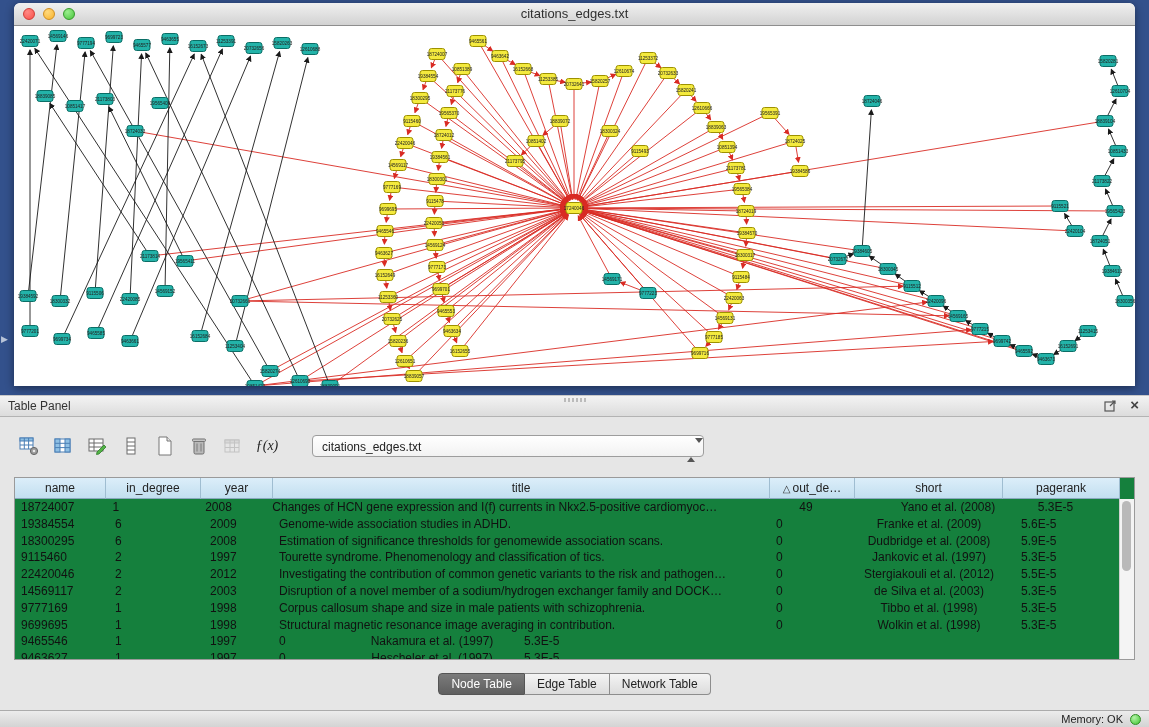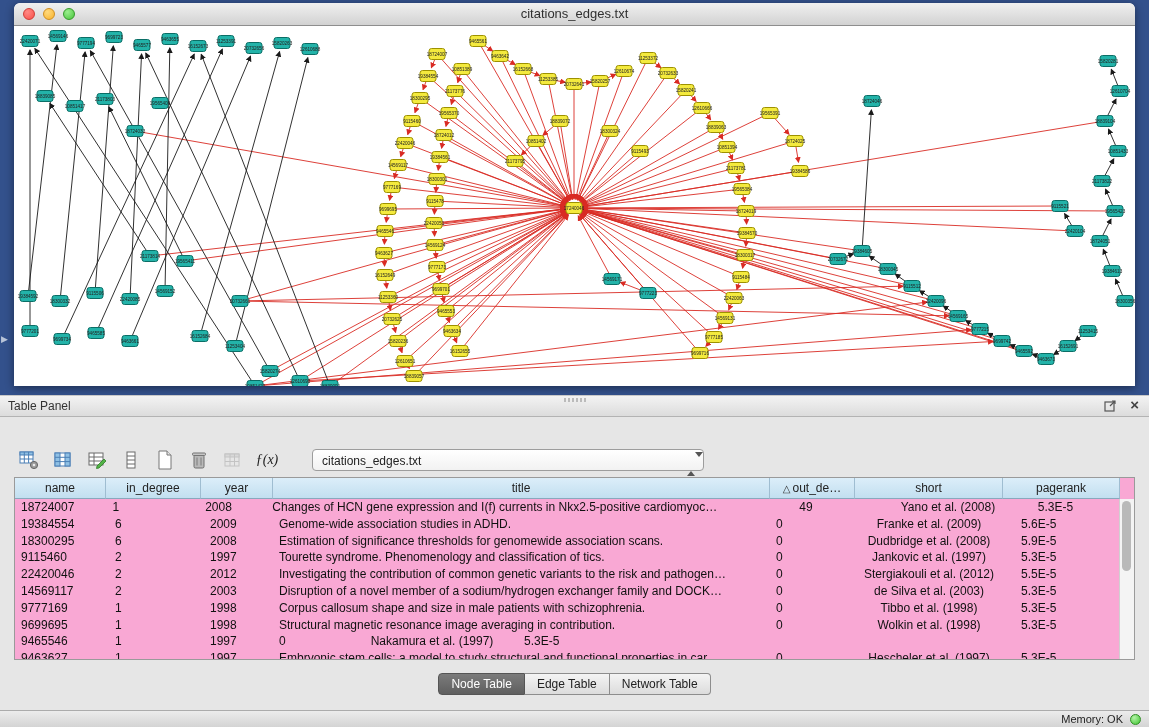--- a/index.html
+++ b/index.html
@@ -25,34 +25,34 @@
   
   #table-panel{position:absolute;left:0;top:395px;width:1149px;height:315px;background:#e6e6e6;}
   #panel-header{position:relative;height:20px;background:linear-gradient(#f3f3f3,#dcdcdc);
     border-bottom:1px solid #b3b3b3;border-top:1px solid #c8c8c8;padding-left:28px;}
   #panel-header .ph-title{position:absolute;left:8px;top:3px;font-size:12px;color:#333;}
   #panel-grip{position:absolute;left:50%;top:2px;width:22px;height:4px;margin-left:-11px;
     background:repeating-linear-gradient(90deg,#bbb 0 2px,transparent 2px 4px);}
   #panel-float{position:absolute;right:32px;top:3px;width:13px;height:13px;cursor:pointer;}
   #panel-close{position:absolute;right:10px;top:0px;font-size:15px;font-weight:bold;color:#444;cursor:pointer;}
 
-  #panel-toolbar{position:absolute;left:14px;top:48px;height:34px;display:flex;align-items:center;}
+  #panel-toolbar{position:absolute;left:14px;top:34px;height:34px;display:flex;align-items:center;}
   .tool-btn{width:30px;height:30px;display:flex;align-items:center;justify-content:center;
     margin-right:4px;border-radius:4px;}
   #fx-btn{font-size:14px;color:#222;font-style:italic;font-family:"Liberation Serif",serif;}
   #network-selector{margin-left:26px;width:392px;height:22px;background:linear-gradient(#ffffff,#f2f2f2);
     border:1px solid #9d9d9d;border-radius:4px;position:relative;font-size:12px;color:#222;
     line-height:22px;padding-left:9px;box-sizing:border-box;cursor:pointer;}
   #network-selector .combo-arrows{position:absolute;right:6px;top:3px;width:10px;height:16px;}
   .arr-up,.arr-dn{width:0;height:0;border-left:4px solid transparent;border-right:4px solid transparent;margin:2px auto;}
   .arr-up{border-bottom:5px solid #555;}
   .arr-dn{border-top:5px solid #555;}
 
   
-  #table-area{position:absolute;left:14px;top:82px;width:1121px;height:183px;background:#f9a8d4;
+  #table-area{position:absolute;left:14px;top:82px;width:1121px;height:183px;background:#15803d;
     border:1px solid #9a9a9a;box-sizing:border-box;overflow:hidden;}
   #thead{display:flex;height:21px;}
   .hcell{box-sizing:border-box;background:linear-gradient(#dceefa,#c2dff0);
     border-right:1px solid #9fbdd1;border-bottom:1px solid #89a8bd;
     font-size:12px;color:#222;text-align:center;line-height:20px;overflow:hidden;white-space:nowrap;cursor:pointer;}
   .sort-tri{font-size:10px;margin-right:2px;color:#333;}
   #tbody .trow{display:flex;height:16.8px;}
   .tcell{box-sizing:border-box;font-size:12px;color:#111;line-height:16.8px;
     overflow:hidden;white-space:nowrap;padding-left:6px;}
   .tcell.center{text-align:center;padding-left:0;}
@@ -946,21 +946,20 @@
             <div class="tcell" style="padding-left: 9px; width: 95px;">1</div>
             <div class="tcell" style="padding-left: 9px; width: 72px;">1997</div>
             <div class="tcell" style="width: 85px;">0</div>
             <div class="tcell center" style="width: 148px;">Nakamura et al. (1997)</div>
             <div class="tcell" style="padding-left: 18px; width: 117px;">5.3E-5</div>
           </div>
           <div class="trow">
             <div class="tcell" style="width: 91px;">9463627</div>
             <div class="tcell" style="padding-left: 9px; width: 95px;">1</div>
             <div class="tcell" style="padding-left: 9px; width: 72px;">1997</div>
-            <div class="tcell" style="width: 497px;">Embryonic stem cells: a model to study structural and functional properties in car…</div>
             <div class="tcell" style="width: 85px;">0</div>
             <div class="tcell center" style="width: 148px;">Hescheler et al. (1997)</div>
             <div class="tcell" style="padding-left: 18px; width: 117px;">5.3E-5</div>
           </div>
         </div>
       <div id="vscroll">
         <div id="vthumb"></div>
       </div>
     </div>
 

